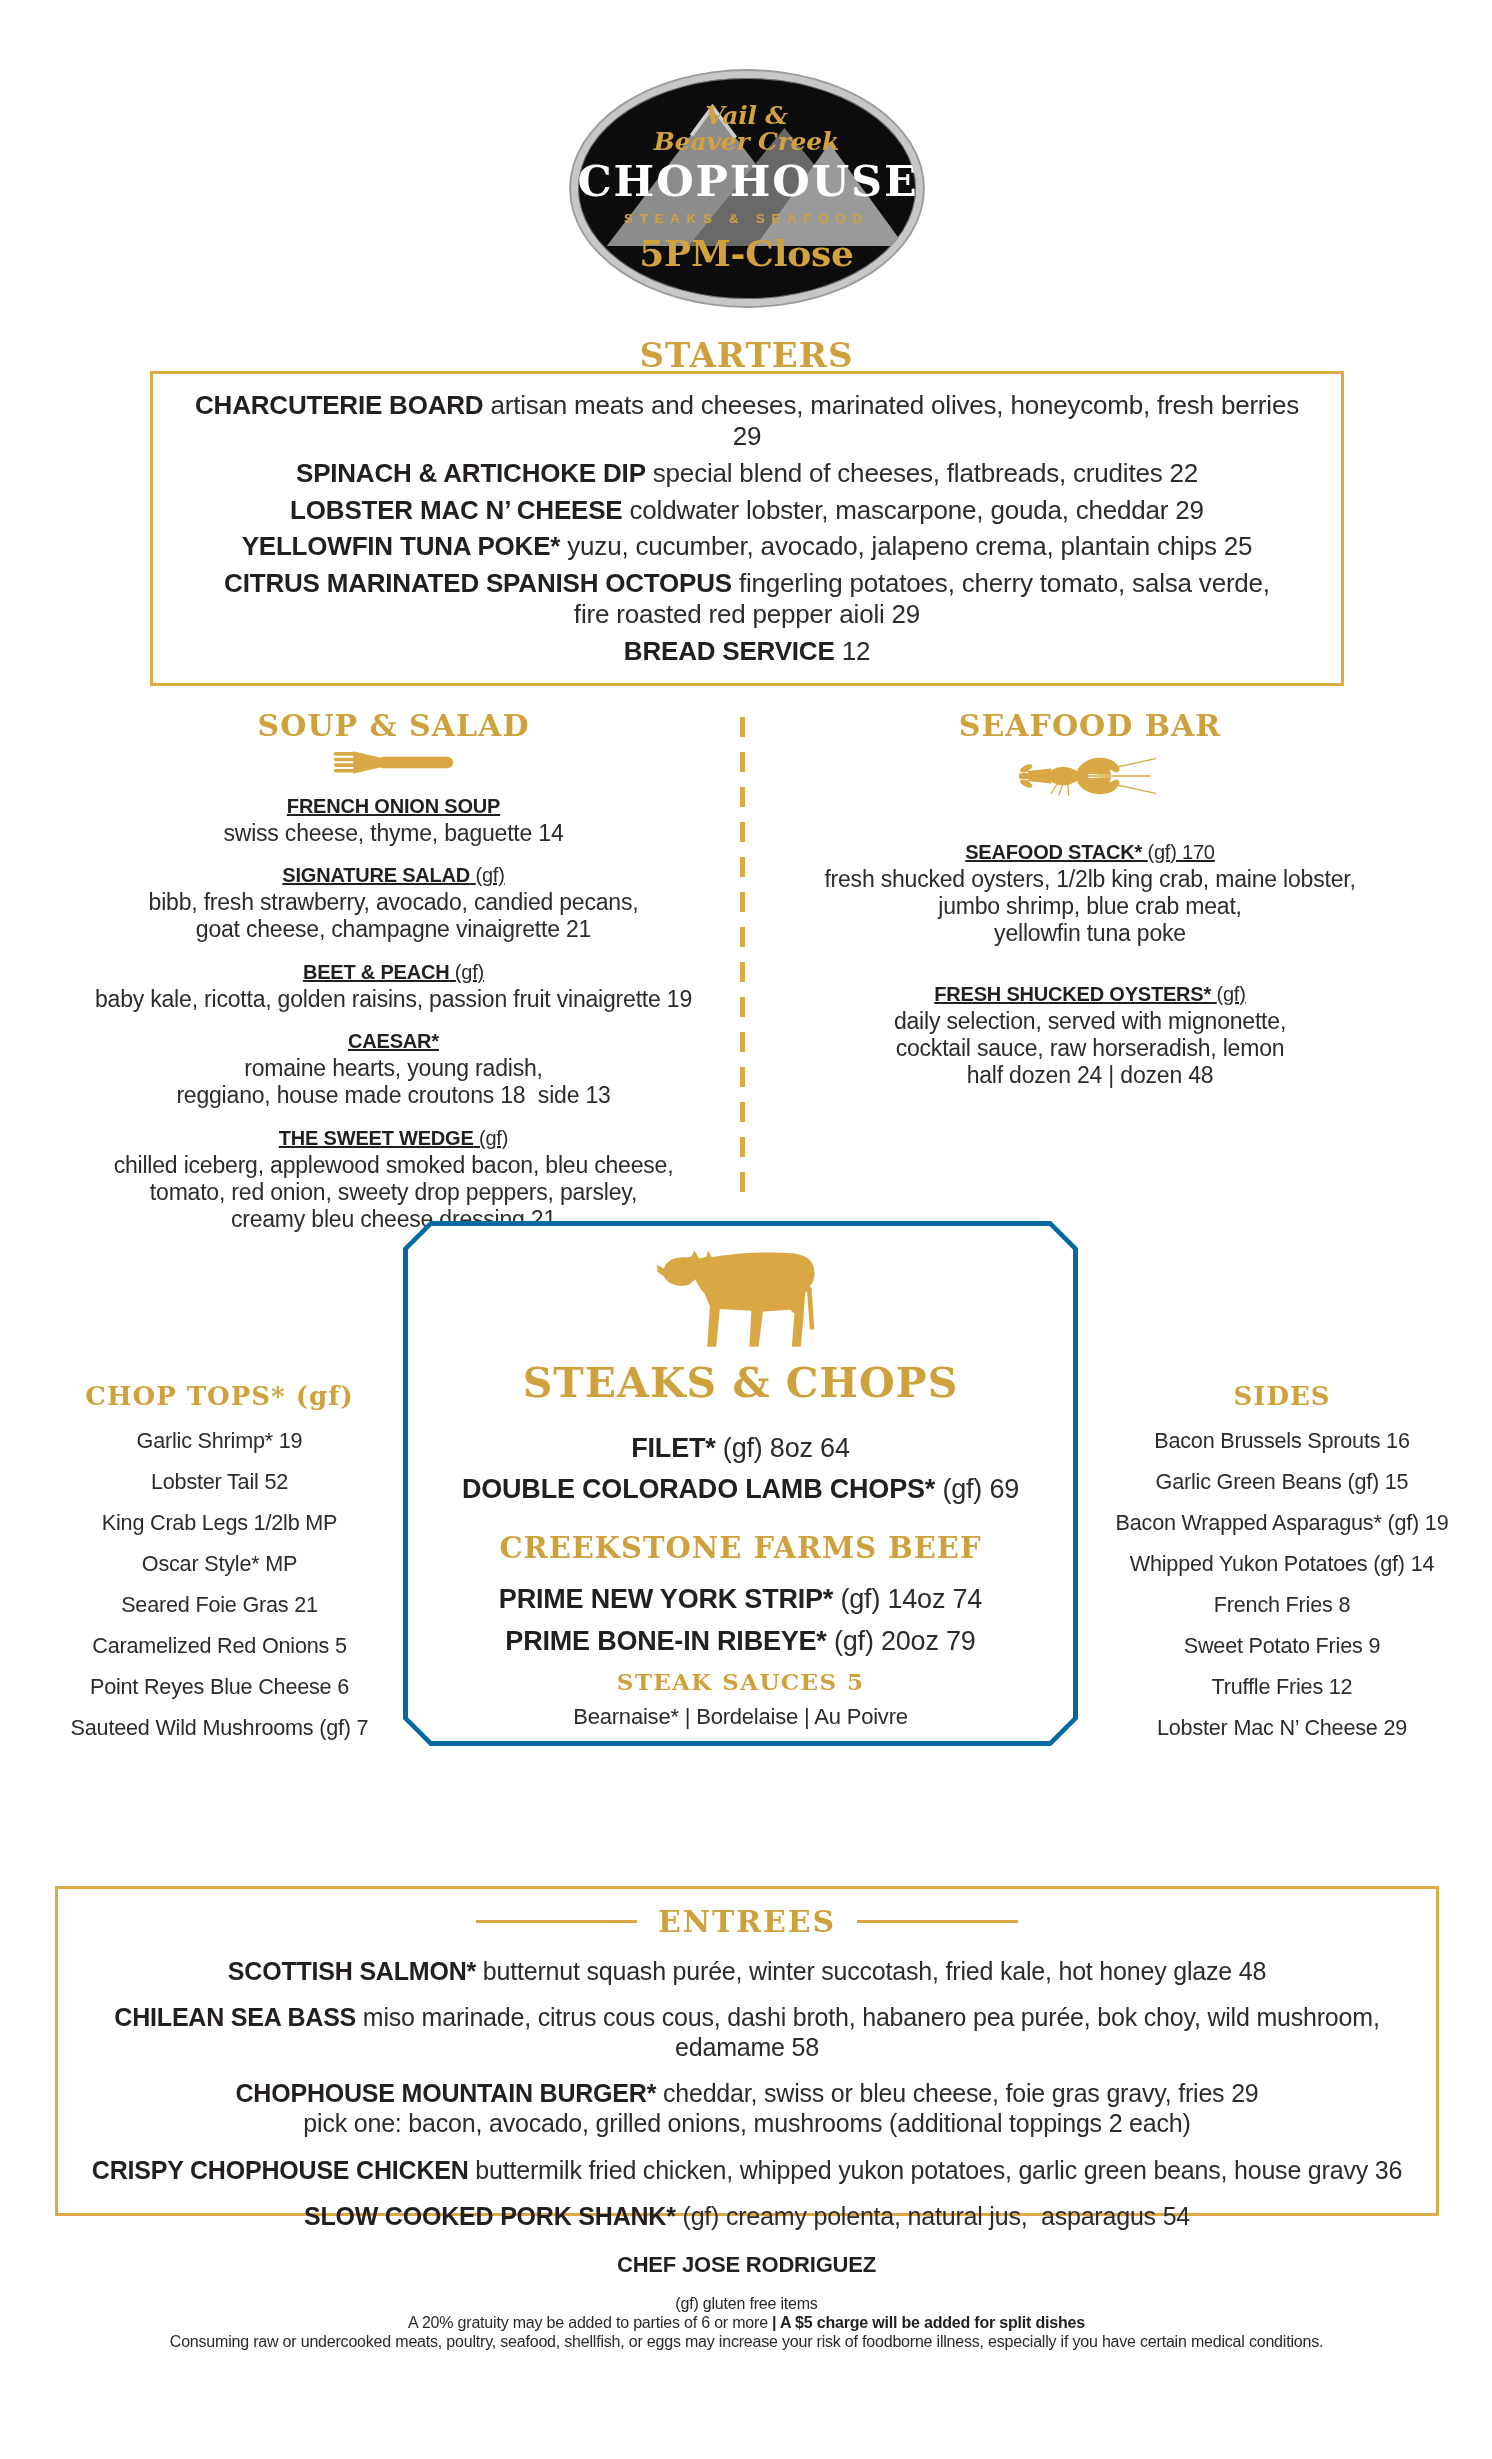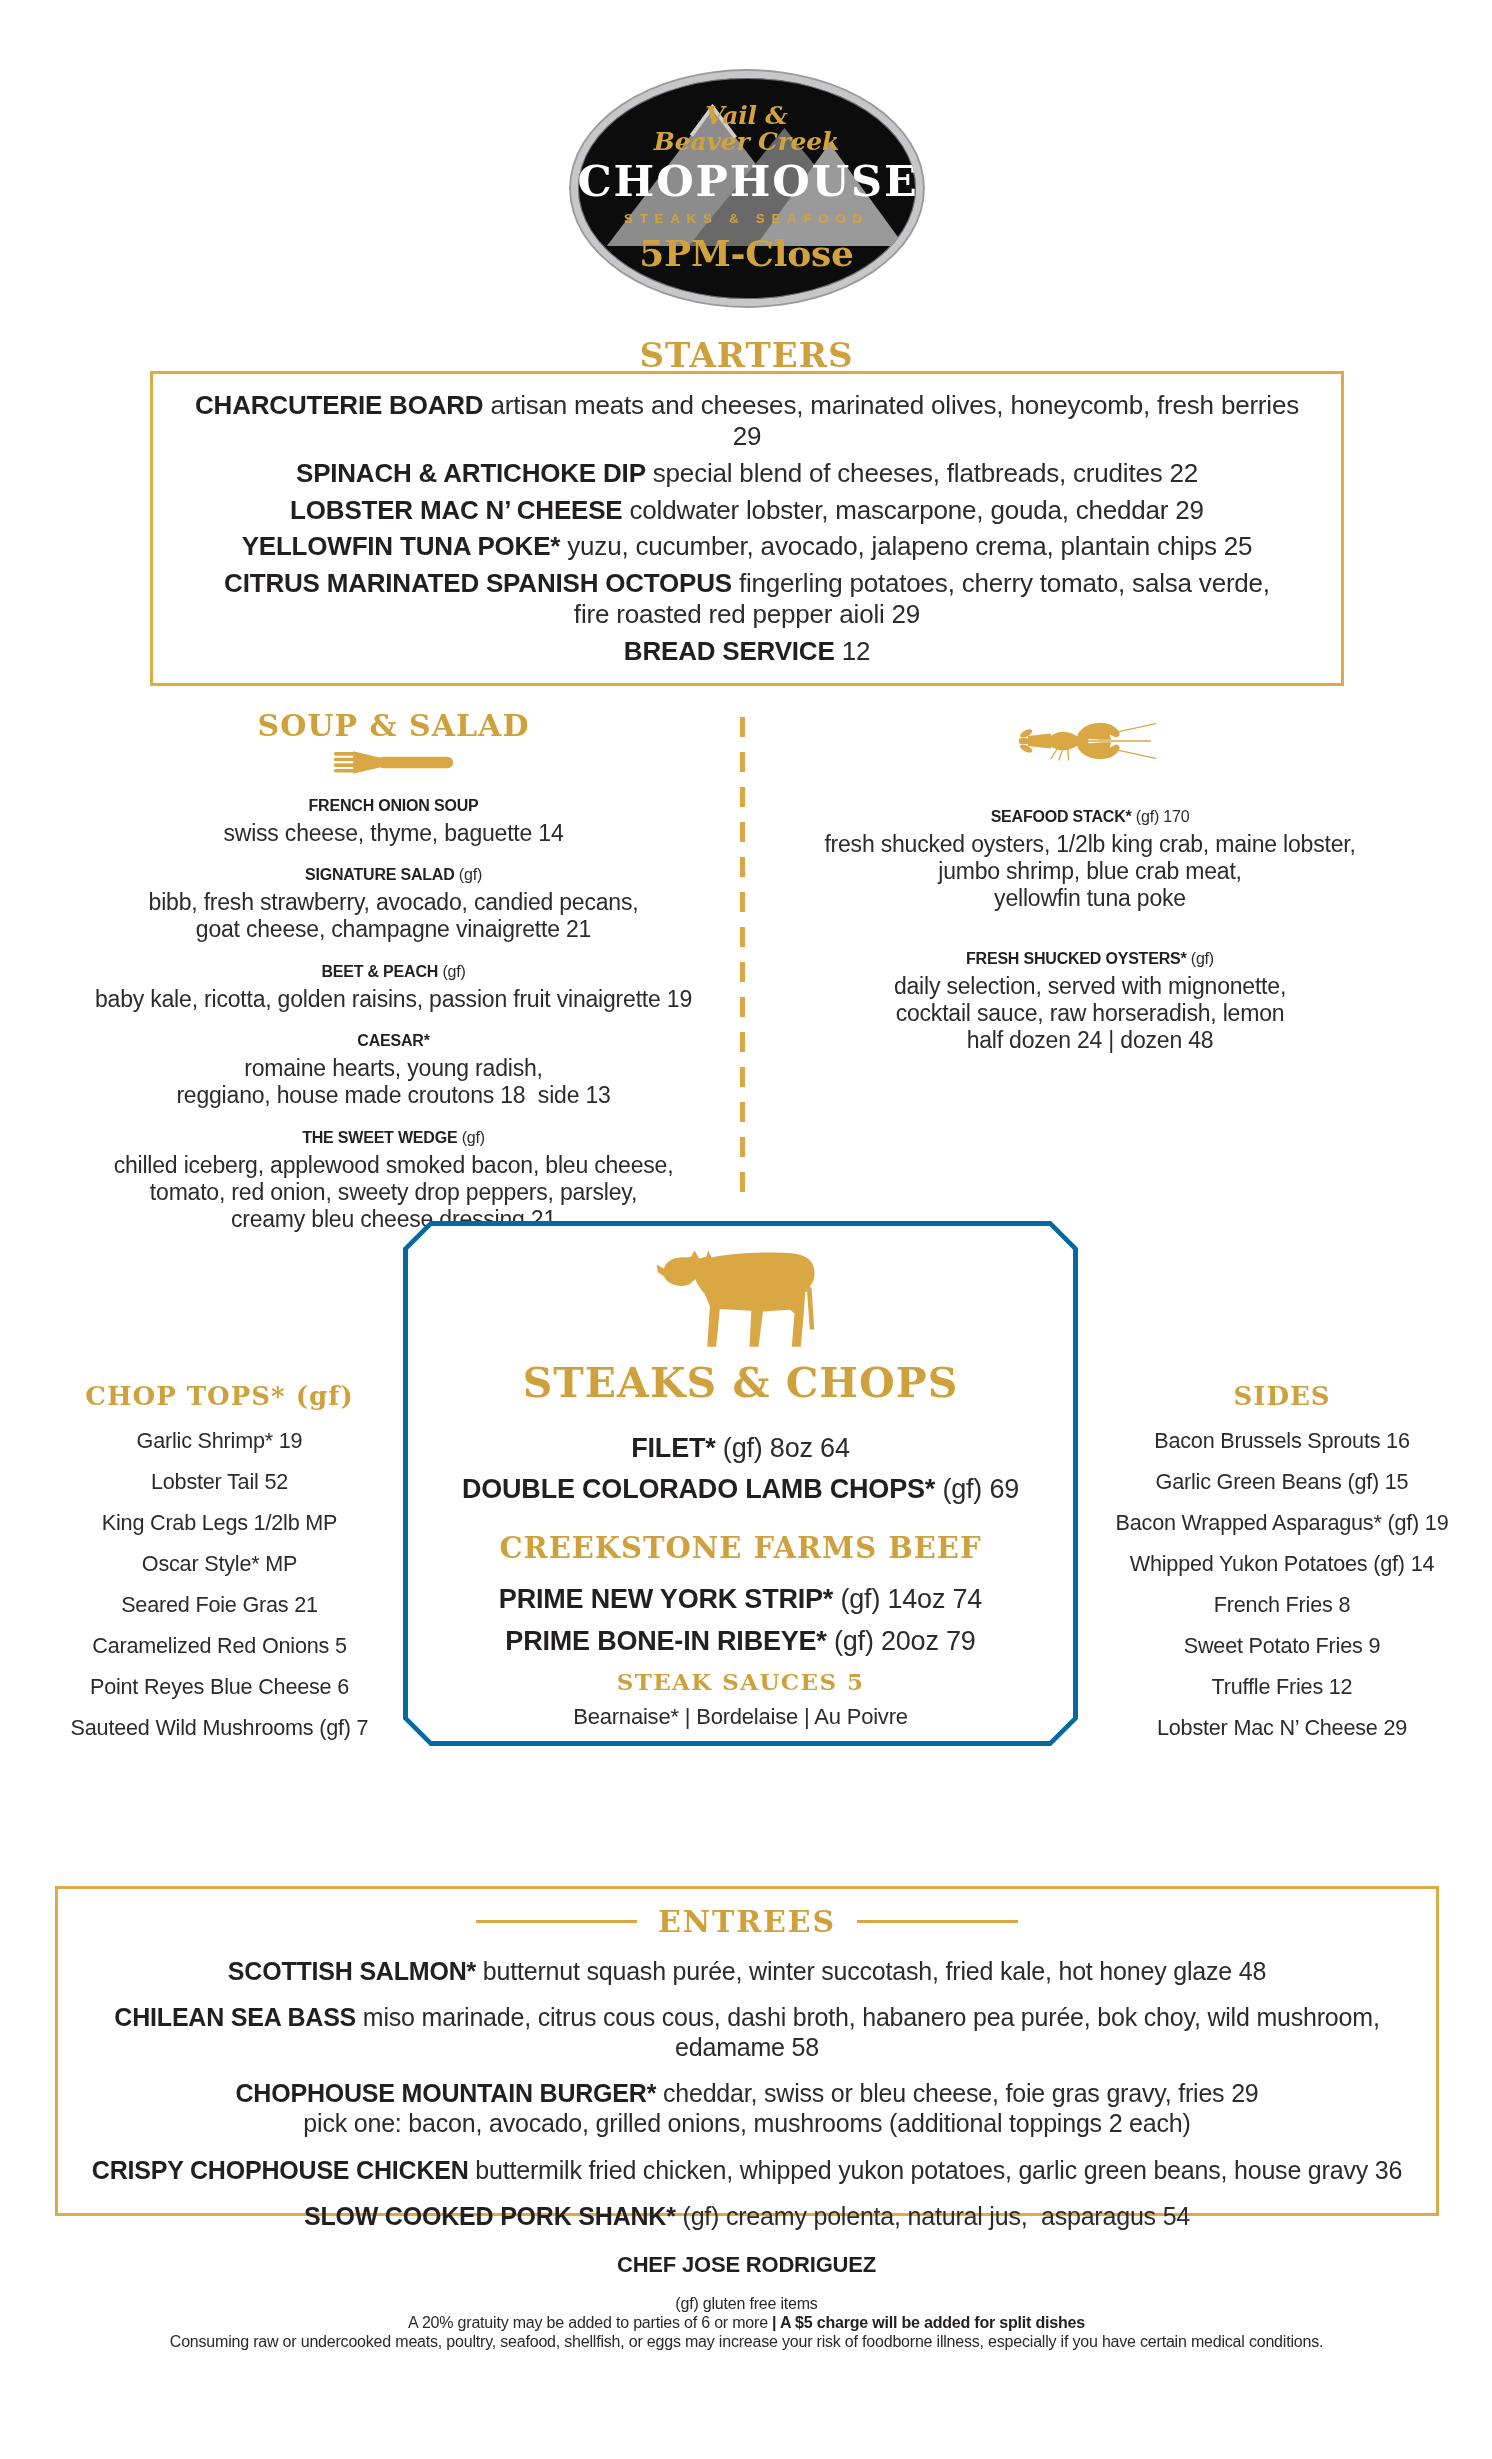--- a/index.html
+++ b/index.html
@@ -36,21 +36,21 @@
         padding:9.6px 33px;text-align:center;}
   .starters-box .line{font-size:26px;line-height:31px;}
 
   
   .col{position:absolute;top:708px;text-align:center;}
   .col-left{left:88px;width:611px;}
   .col-right{left:769px;width:642px;}
   .col h3{font-size:30px;}
   .col .icon{margin:7.7px auto 0;}
   .col .item{margin-top:14.4px;}
-  .col .iname{font-size:16px;line-height:28px;}
+  .col .iname{font-size:20px;line-height:28px;text-decoration:underline;}
   .col .idesc{font-size:23px;line-height:27px;white-space:pre-line;color:#2d2a2b;}
   .vdash{position:absolute;left:740px;top:717px;width:4.8px;height:477px;
         background:repeating-linear-gradient(to bottom,#d9a845 0 20px,rgba(0,0,0,0) 20px 35px);}
 
   
   .side-col{position:absolute;text-align:center;}
   .chop-tops{left:38px;top:1381px;width:363px;}
   .sides{left:1105px;top:1381px;width:354px;}
   .side-col h3{font-size:26px;margin-bottom:7.7px;}
   .side-col p{font-size:21.6px;line-height:22px;margin-top:19px;color:#2d2a2b;}
@@ -154,20 +154,21 @@
       <p class="iname"><b class="nm">THE SWEET WEDGE</b> <span class="sfx">(gf)</span></p>
       <p class="idesc">chilled iceberg, applewood smoked bacon, bleu cheese,
 tomato, red onion, sweety drop peppers, parsley,
 creamy bleu cheese dressing 21</p>
     </div>
   </section>
 
   <div class="vdash"></div>
 
   <section class="col col-right">
+    <h3 class="goldhead">SEAFOOD BAR</h3>
     <div class="icon">
       <svg width="142" height="50" viewBox="0 0 320 110" aria-hidden="true">
         <g fill="#d9a845" stroke="none">
           <ellipse cx="16" cy="38" rx="15" ry="7" transform="rotate(-28 16 38)"></ellipse>
           <ellipse cx="11" cy="55" rx="16" ry="7"></ellipse>
           <ellipse cx="16" cy="72" rx="15" ry="7" transform="rotate(28 16 72)"></ellipse>
           <polygon points="20,44 72,38 72,72 20,66"></polygon>
           <ellipse cx="100" cy="55" rx="34" ry="21"></ellipse>
           <polygon points="126,42 156,49 156,61 126,68"></polygon>
           <path d="M132 40 C150 10 196 8 216 24 C230 35 230 46 218 47 L204 40 L208 52 C186 54 152 48 134 48 Z"></path>

